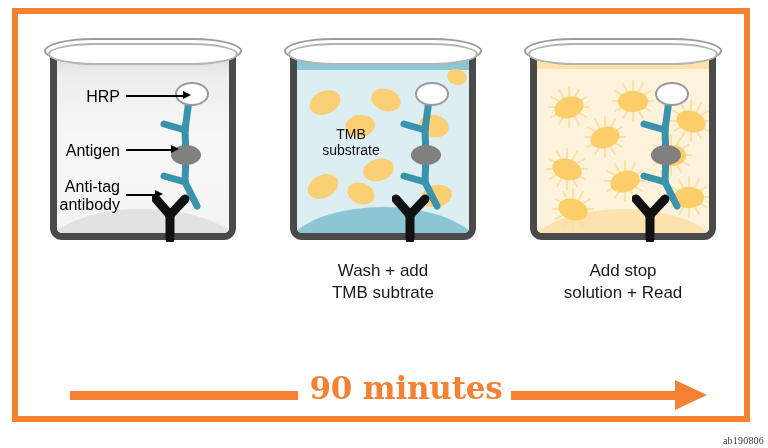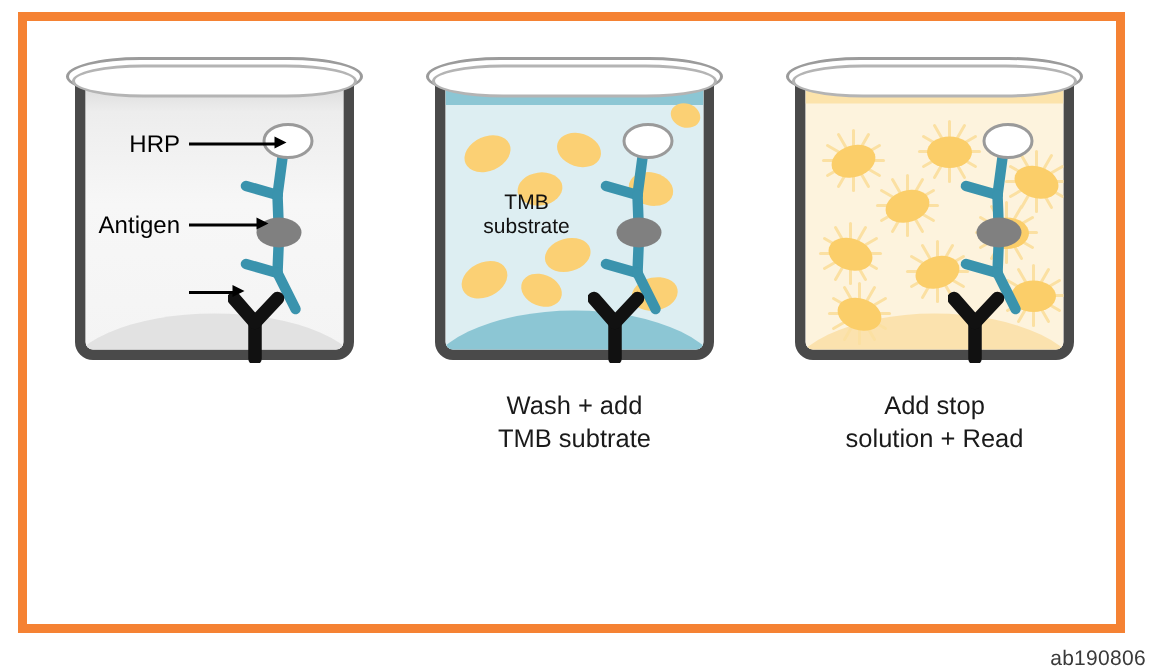--- a/index.html
+++ b/index.html
@@ -239,23 +239,24 @@
     font-weight:bold;
     font-size:31px;
     color:#f58233;
     letter-spacing:-0.2px;
   }
 
   
   #watermark{
     position:absolute;
     right:4px;bottom:2px;
-    font-size:14px;
+    font-size:10px;
     color:#3a3a3a;
     letter-spacing:0.2px;
+    font-family:Liberation Serif, serif;
   }
 </style>
 </head>
 <body>
 
 <div id="frame">
 
   <div class="panel" id="panel-0">
     <div class="well-wrap">
       <div class="rim"></div>
@@ -294,20 +295,22 @@
       </div>
 
       <div class="callout" style="left:28px;top:50px;width:50px;">HRP</div>
       <div class="arrow-line" style="left:84px;top:57px;width:58px;"></div>
       <div class="arrow-head" style="left:141px;top:52.5px;"></div>
 
       <div class="callout" style="left:6px;top:104px;width:72px;">Antigen</div>
       <div class="arrow-line" style="left:84px;top:111px;width:46px;"></div>
       <div class="arrow-head" style="left:129px;top:106.5px;"></div>
 
+      <div class="callout" style="left:2px;top:140px;width:76px;">Anti-tag
+antibody</div>
       <div class="arrow-line" style="left:84px;top:156px;width:30px;"></div>
       <div class="arrow-head" style="left:113px;top:151.5px;"></div>
     </div>
   </div>
 
   <div class="panel" id="panel-2">
     <div class="well-wrap">
       <div class="rim"></div>
       <div class="rim2"></div>
       <div class="well">
@@ -527,15 +530,21 @@
         </svg>
       </div>
 
       <div class="inwell-label" style="left:26px;top:88px;width:86px;">TMB
 substrate</div>
     </div>
     <div class="caption">Wash + add
 TMB subtrate</div>
   </div>
 
+  <div id="timeline">
+    <div class="bar" id="bar-left"></div>
+    <div id="time-label">90 minutes</div>
+    <div class="bar" id="bar-right"></div>
+    <div id="arrow-tip"></div>
+  </div>
 </div>
 
 <div id="watermark">ab190806</div>
 
 </body></html>

